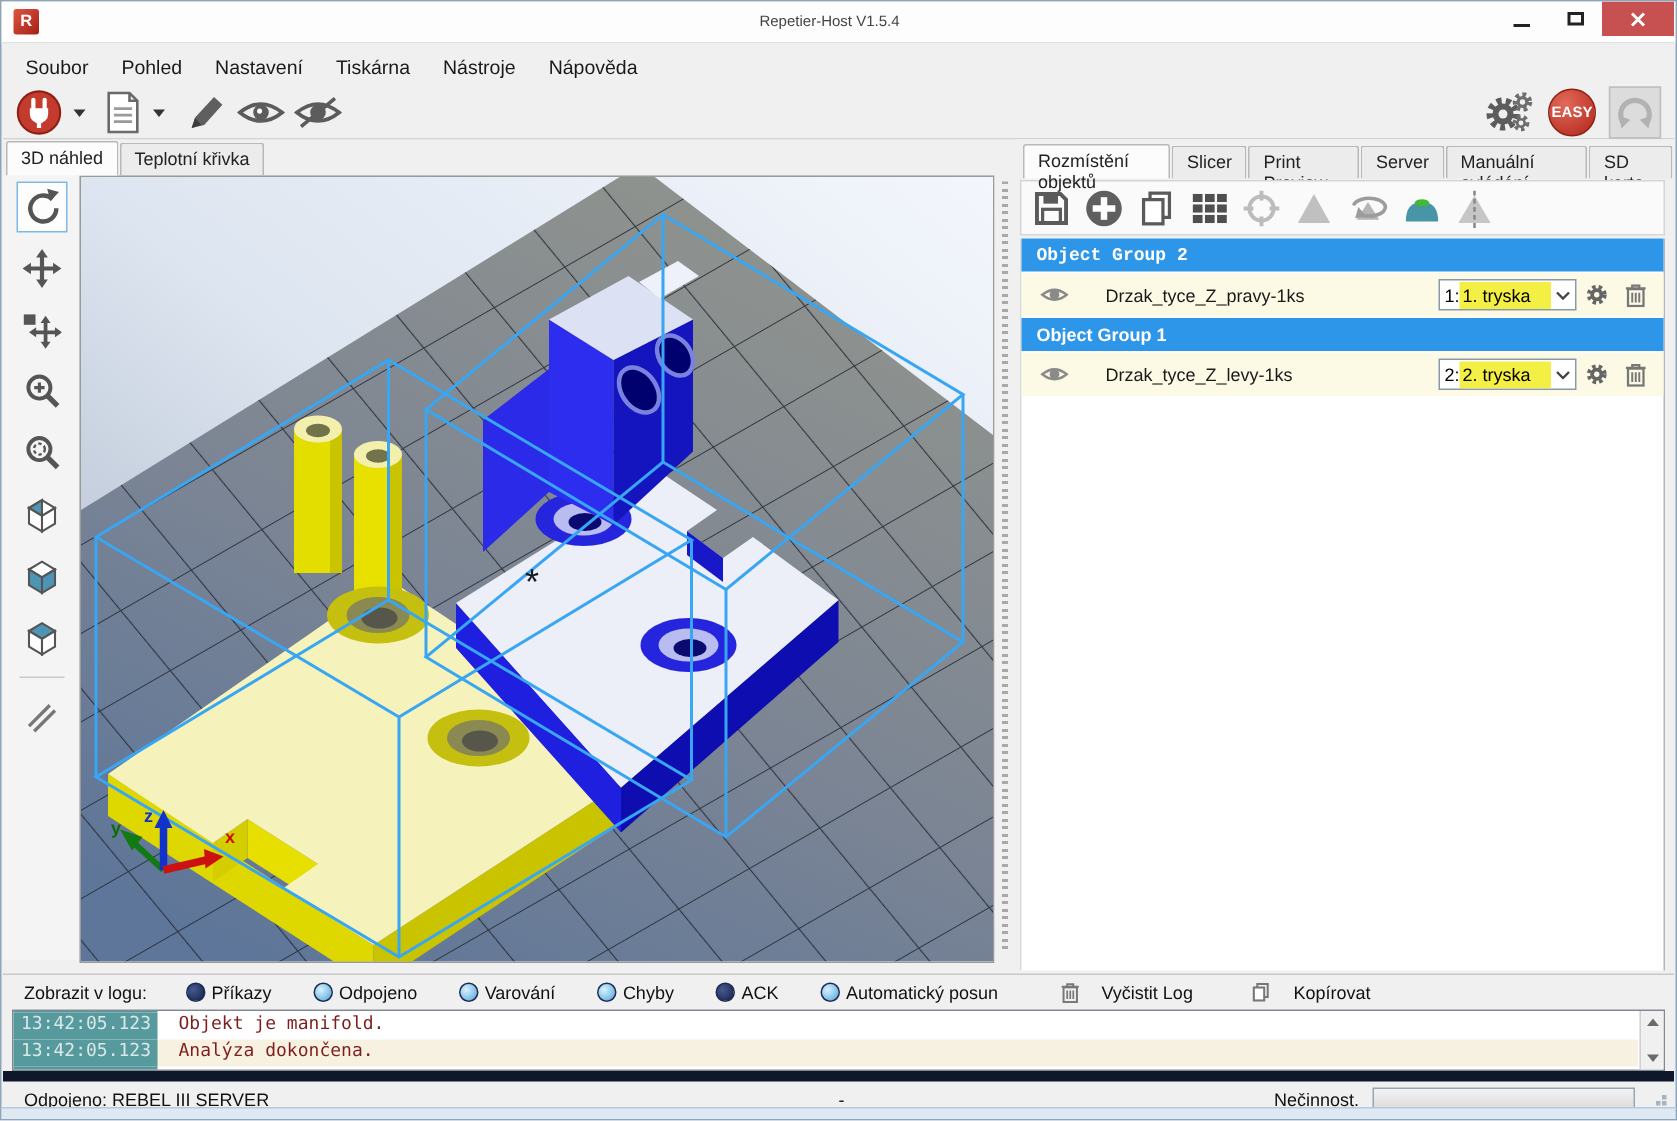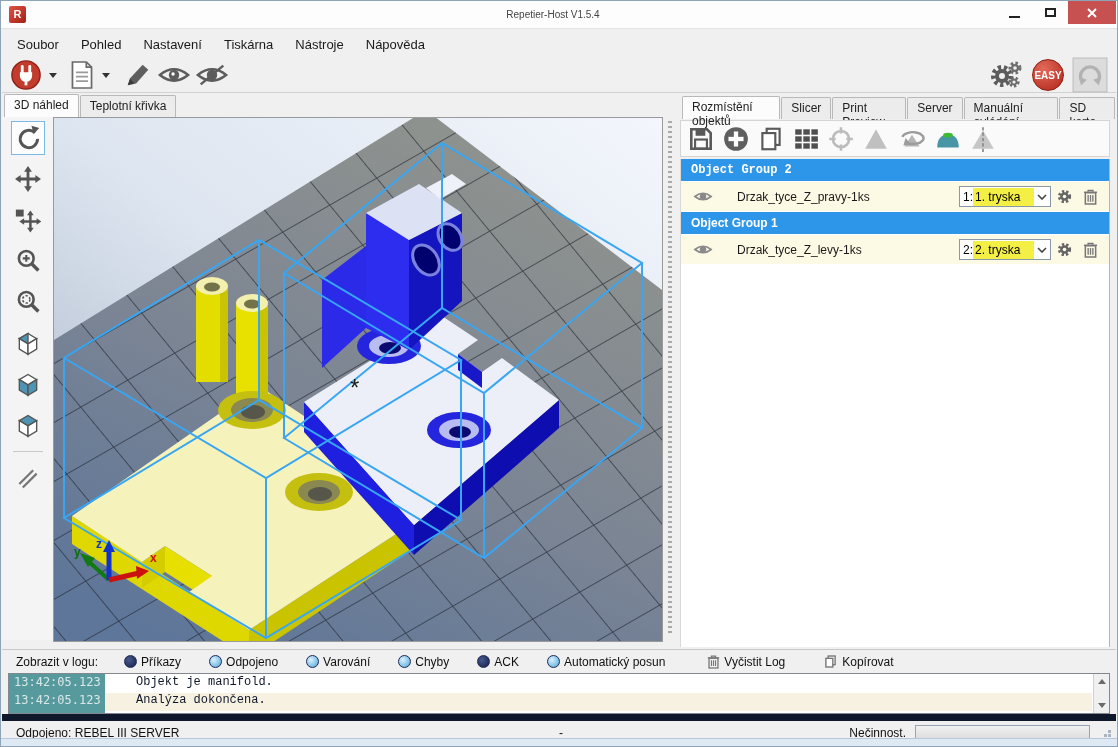--- a/index.html
+++ b/index.html
@@ -60,28 +60,28 @@
   .combo .arr { width:16px; height:100%; display:flex; align-items:center; justify-content:center; }
   .row-ico { width:26px; display:flex; justify-content:center; }
 
   
   .log-filter { position:absolute; top:648px; left:1px; right:1px; height:24px; background:#f0f0f0; border-top:1px solid #c8c8c8; display:flex; align-items:center; font-size:12px; color:#111; }
   .log-filter .lbl { margin:0 26px 0 14px; }
   .toggle { display:flex; align-items:center; gap:4px; margin-right:28px; }
   .dot { width:13px; height:13px; border-radius:50%; border:1px solid #1d2b57; }
   .dot.dark { background:radial-gradient(circle at 35% 35%,#46598f,#141f45); }
   .dot.light { background:radial-gradient(circle at 35% 35%,#d8f2ff,#4fa3d6); }
-  .logbtn { display:flex; align-items:center; gap:4px; margin-right:38px; }
+  .logbtn { display:flex; align-items:center; gap:14px; margin-right:38px; }
 
   
   .log-area { position:absolute; top:672px; left:7px; right:7px; height:41px; background:#fff; border:1px solid #828790; }
   .log-time-col { position:absolute; left:0; top:0; bottom:0; width:96px; background:#579a9e; }
   .log-row { position:absolute; left:0; right:17px; height:18px; font-family:"DejaVu Sans Mono",monospace; font-size:12px; display:flex; }
   .log-row .t { width:96px; color:#d9e7e7; padding-left:5px; }
-  .log-row .m { color:#0f172a; padding-left:31px; white-space:nowrap;font-family:Liberation Mono, monospace; }
+  .log-row .m { color:#7f1d1d; padding-left:14px; white-space:nowrap; }
   .log-scroll { position:absolute; right:0; top:0; bottom:0; width:16px; background:#f0f0f0; border-left:1px solid #d0d0d0; }
   .sarrow { position:absolute; left:4px; width:0; height:0; border-left:4px solid transparent; border-right:4px solid transparent; }
   .sarrow.up { top:5px; border-bottom:5px solid #6a6a6a; }
   .sarrow.down { bottom:5px; border-top:5px solid #6a6a6a; }
 
   
   .statusbar { position:absolute; top:713px; left:1px; right:1px; height:24px; background:#f0f0f0; border-top:7px solid #0f172a; font-size:12px; color:#111; }
   .st-left { position:absolute; left:14px; top:5px; }
   .st-center { position:absolute; left:50%; top:5px; }
   .st-right { position:absolute; right:210px; top:5px; }

